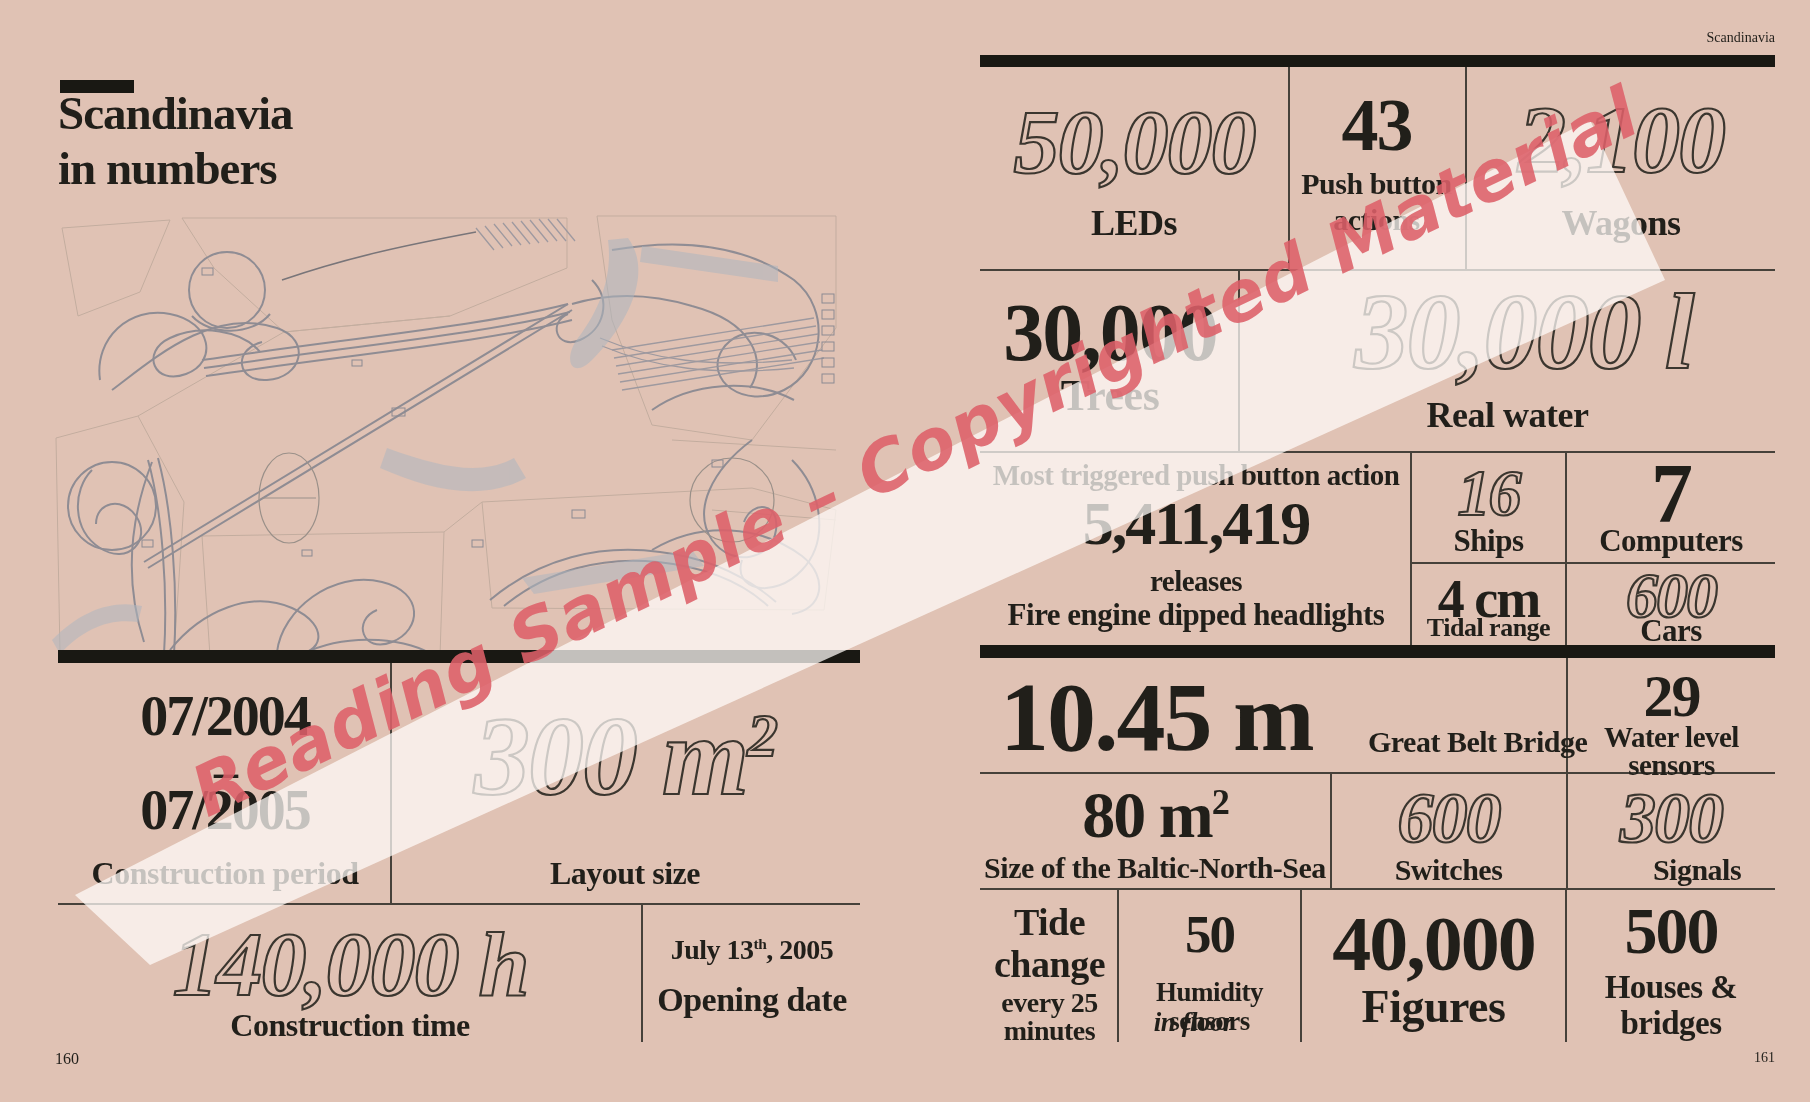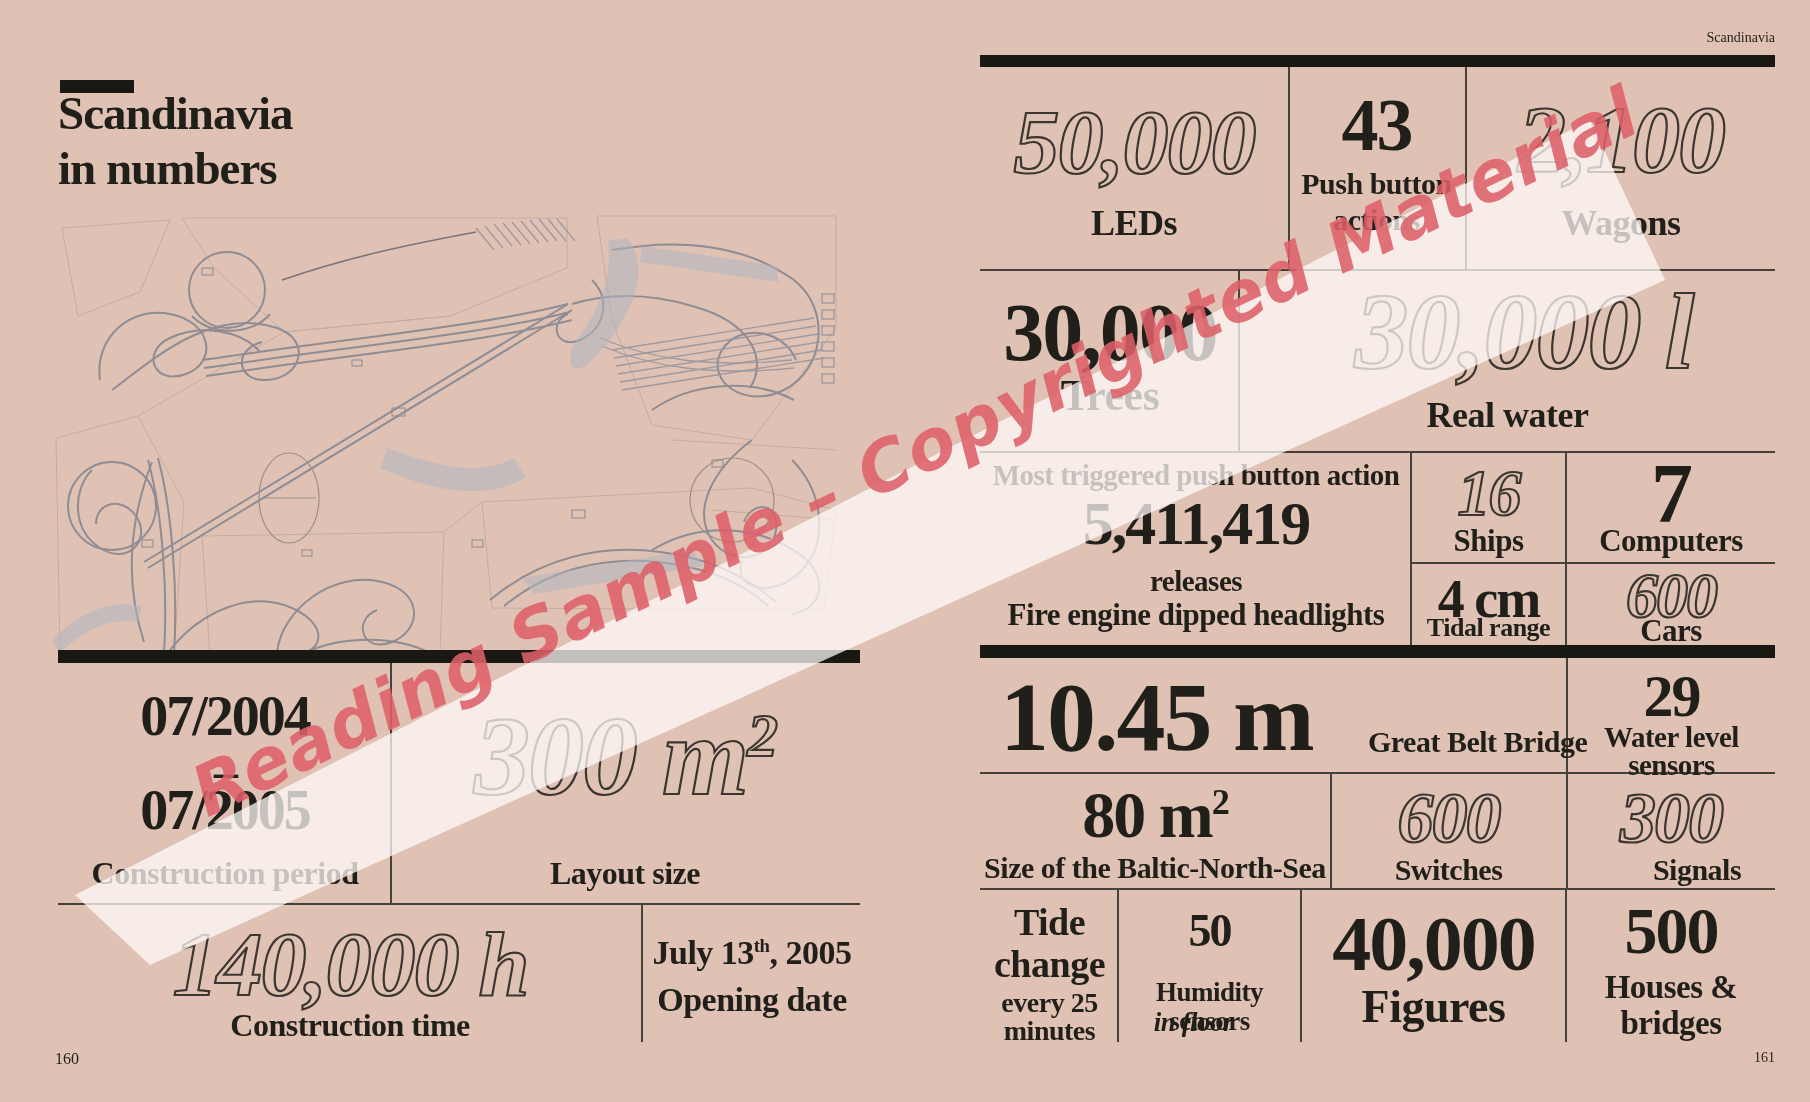--- a/index.html
+++ b/index.html
@@ -122,21 +122,21 @@
   <div class="abs lbl ctr" style="left:60px;top:856px;width:330px;font-size:32px;">Construction period</div>
 
   <div class="abs num ctr outline" style="left:392px;top:700px;width:466px;font-size:112px;">
     <span>300 m</span><sup>2</sup>
   </div>
   <div class="abs lbl ctr" style="left:392px;top:856px;width:466px;font-size:32px;">Layout size</div>
 
   <div class="abs num ctr outline" style="left:60px;top:918px;width:580px;font-size:92px;">140,000 h</div>
   <div class="abs lbl ctr" style="left:60px;top:1008px;width:580px;font-size:32px;">Construction time</div>
 
-  <div class="abs lbl ctr" style="left:644px;top:935px;width:216px;font-size:34px;">
+  <div class="abs lbl ctr" style="left:644px;top:935px;width:216px;font-size:28px;">
     <span>July 13</span><sup>th</sup><span>, 2005</span>
   </div>
   <div class="abs lbl ctr" style="left:644px;top:982px;width:216px;font-size:34px;">Opening date</div>
 
   <div class="abs" style="left:55px;top:1050px;font-size:16px;">160</div>
 
   <div class="abs rt" style="left:1655px;top:30px;width:120px;font-size:14px;">Scandinavia</div>
 
   <div class="abs rule" style="left:980px;top:55px;width:795px;height:12px;"></div>
   <div class="abs rule" style="left:980px;top:645px;width:795px;height:13px;"></div>
@@ -206,21 +206,21 @@
   <div class="abs lbl ctr" style="left:1332px;top:854px;width:233px;font-size:30px;">Switches</div>
 
   <div class="abs num ctr outline" style="left:1567px;top:782px;width:208px;font-size:72px;">300</div>
   <div class="abs lbl ctr" style="left:1567px;top:854px;width:208px;font-size:30px;padding-left:26px;">Signals</div>
 
   <div class="abs lbl ctr" style="left:982px;top:902px;width:135px;font-size:38px;">Tide</div>
   <div class="abs lbl ctr" style="left:982px;top:944px;width:135px;font-size:38px;">change</div>
   <div class="abs lbl ctr" style="left:982px;top:988px;width:135px;font-size:28px;">every 25</div>
   <div class="abs lbl ctr" style="left:982px;top:1016px;width:135px;font-size:28px;">minutes</div>
 
-  <div class="abs num ctr" style="left:1119px;top:908px;width:181px;font-size:46px;">50</div>
+  <div class="abs num ctr" style="left:1119px;top:908px;width:181px;font-size:53px;">50</div>
   <div class="abs lbl ctr" style="left:1119px;top:978px;width:181px;font-size:27px;">Humidity sensors</div>
   <div class="abs lbl ctr" style="left:1119px;top:1008px;width:149px;font-size:27px;font-style:italic;">in floor</div>
 
   <div class="abs num ctr" style="left:1302px;top:905px;width:263px;font-size:78px;">40,000</div>
   <div class="abs lbl ctr" style="left:1302px;top:982px;width:263px;font-size:46px;">Figures</div>
 
   <div class="abs num ctr" style="left:1567px;top:898px;width:208px;font-size:66px;">500</div>
   <div class="abs lbl ctr" style="left:1567px;top:970px;width:208px;font-size:33px;">Houses &amp;</div>
   <div class="abs lbl ctr" style="left:1567px;top:1006px;width:208px;font-size:33px;">bridges</div>
 

